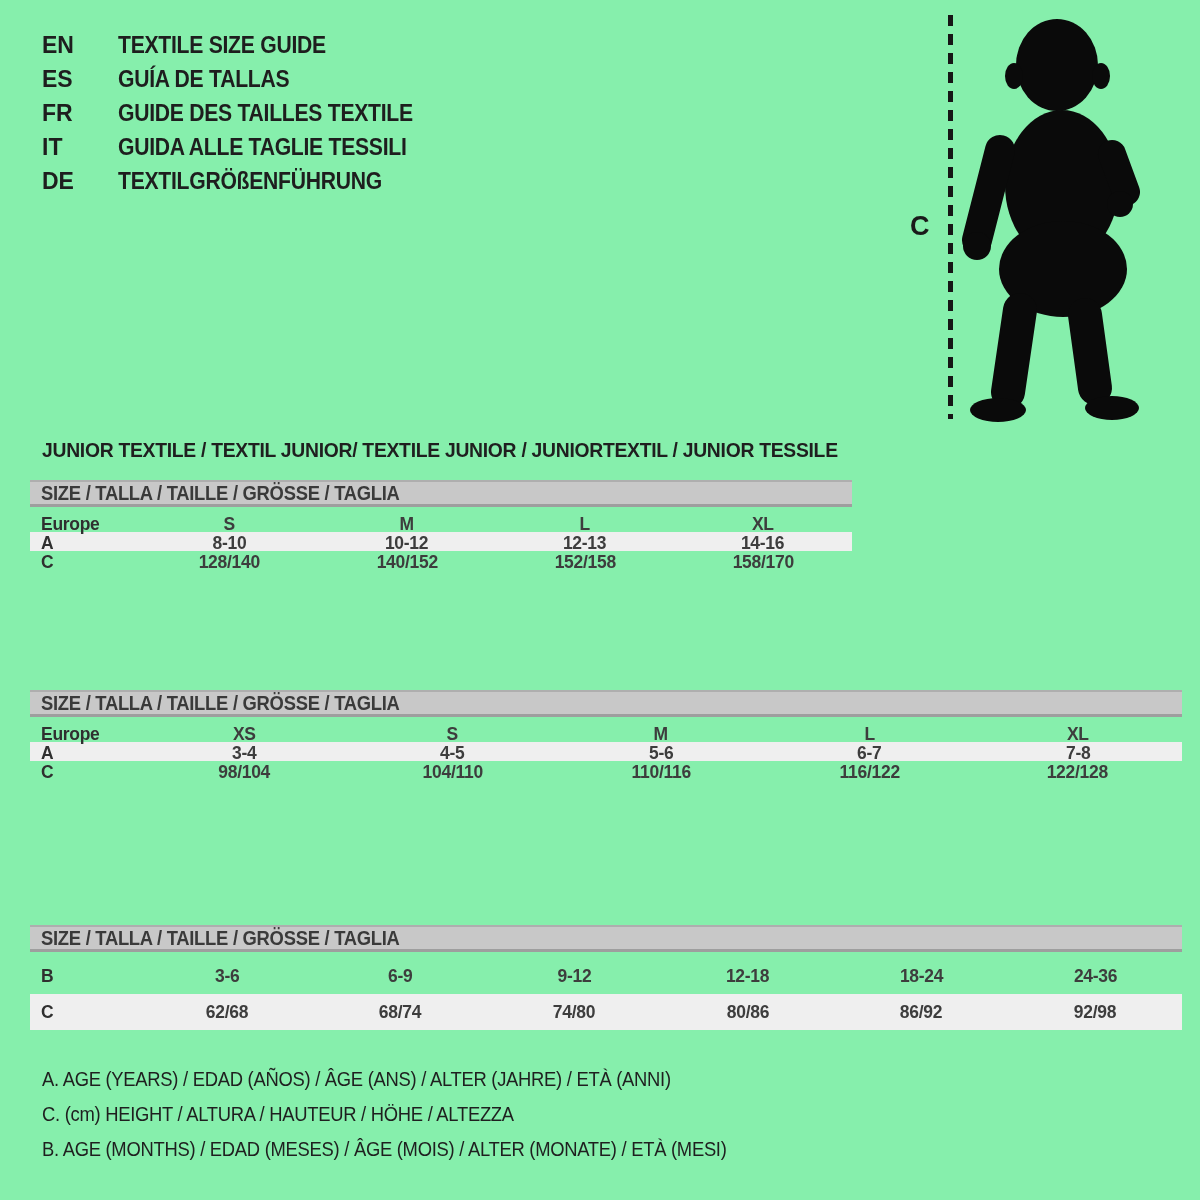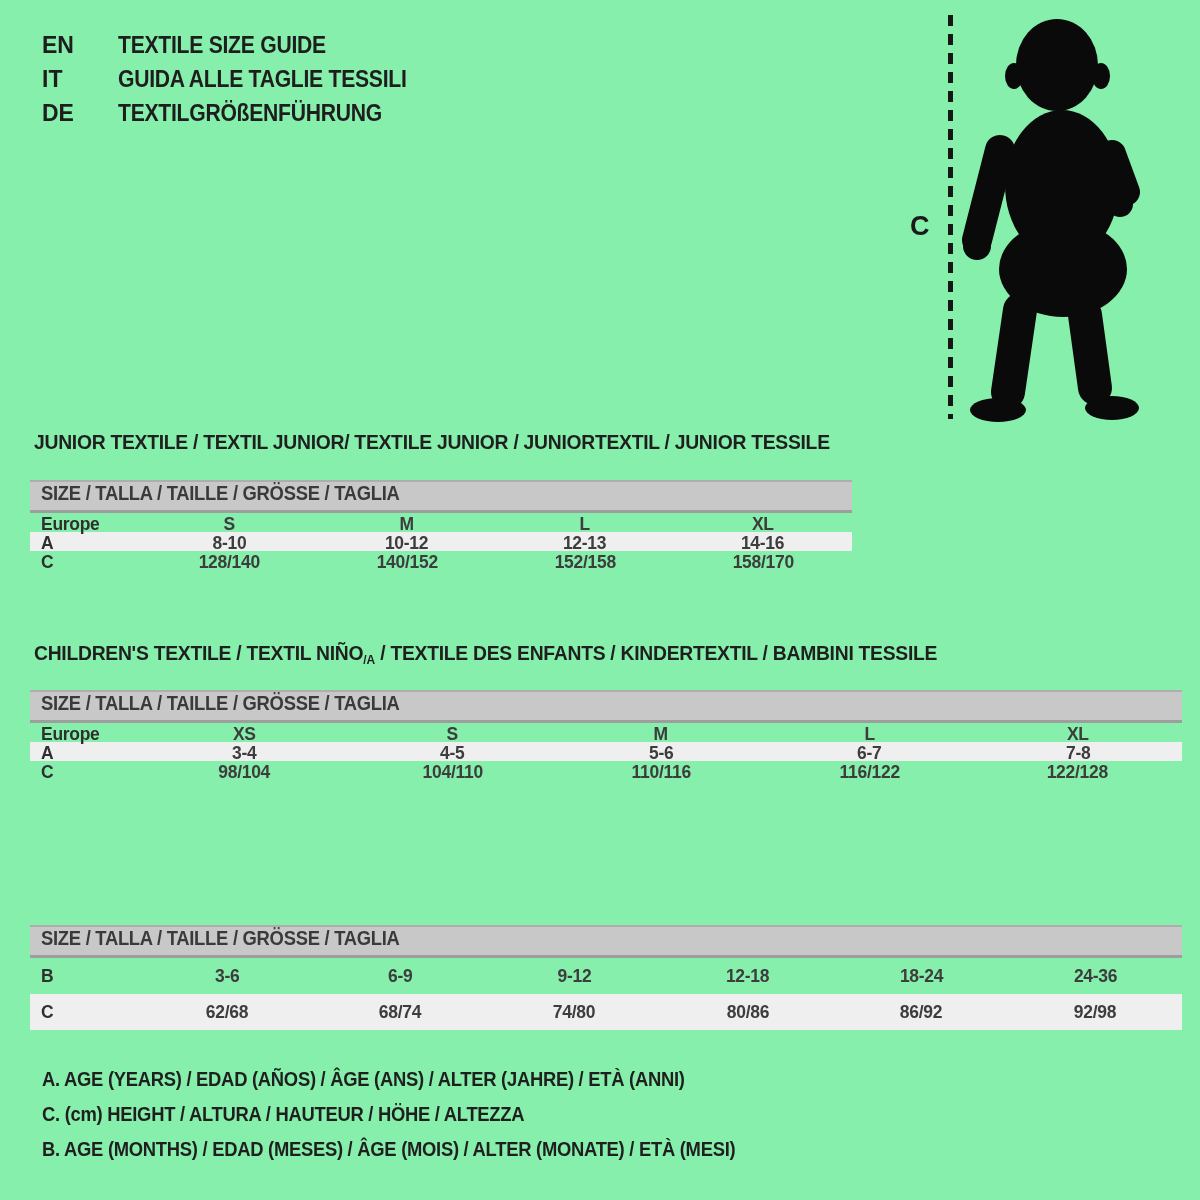--- a/index.html
+++ b/index.html
@@ -20,58 +20,66 @@
   .lang-row { display:flex; line-height:34px; font-size:23px; font-weight:bold; color:#1e1e1e; }
   .lang-code { width:76px; }
 
   
   .dash-line { left:948px; top:15px; width:5px; height:404px;
     background:repeating-linear-gradient(to bottom, #161616 0px, #161616 11px, transparent 11px, transparent 19px); }
   .c-label { left:910px; top:211px; font-size:27px; font-weight:bold; color:#1a1a1a; }
   .toddler { left:960px; top:14px; }
 
   
-  .sec-heading { left:34px; font-size:21px; line-height:24px; font-weight:bold; color:#1f1f1f; }
+  .sec-heading { left:42px; font-size:21px; line-height:24px; font-weight:bold; color:#1f1f1f;margin-top:8px; }
   .babies-heading { line-height:34px; }
 
   
-  .size-bar { left:30px; height:33px; box-sizing:border-box; background:#c8c8c8;
+  .size-bar { left:30px; height:27px; box-sizing:border-box; background:#c8c8c8;
     border-top:2px solid #aeaeae; border-bottom:3px solid #9e9e9e;
-    display:flex; padding-left:11px;
+    display:flex; align-items:center; padding-left:11px;
     font-size:20px; font-weight:bold; color:#3a3a3a; }
   .w-junior { width:822px; }
   .w-wide   { width:1152px; }
 
   
   .tbl { left:30px; }
   .trow { display:grid; height:19px; align-items:center; font-size:19px;
           font-weight:bold; color:#3d3d3d; }
   .trow.h36 { height:36px; }
   .cols4 { grid-template-columns:110px repeat(4,1fr); }
   .cols5 { grid-template-columns:110px repeat(5,1fr); }
   .cols6 { grid-template-columns:110px repeat(6,1fr); }
   .trow .lbl { padding-left:11px; text-align:left; color:#2f2f2f; }
   .trow .val { text-align:center; }
   .band { background:#efefef; }
 
   .sub-a { font-size:13px; vertical-align:-4px; letter-spacing:0; }
 
   
   .legend { left:42px; top:1062px; font-size:20px; line-height:35px;
-            font-weight:bold; color:#1f1f1f; }
+            font-weight:normal; color:#1f1f1f; }
 </style>
 </head>
 <body>
 
 <div class="canvas">
 
   <div class="abs lang-block">
     <div class="lang-row">
       <span class="lang-code">EN</span>
       <span class="cnd">TEXTILE SIZE GUIDE</span>
+    </div>
+    <div class="lang-row">
+      <span class="lang-code">ES</span>
+      <span class="cnd">GUÍA DE TALLAS</span>
+    </div>
+    <div class="lang-row">
+      <span class="lang-code">FR</span>
+      <span class="cnd">GUIDE DES TAILLES TEXTILE</span>
     </div>
     <div class="lang-row">
       <span class="lang-code">IT</span>
       <span class="cnd">GUIDA ALLE TAGLIE TESSILI</span>
     </div>
     <div class="lang-row">
       <span class="lang-code">DE</span>
       <span class="cnd">TEXTILGRÖßENFÜHRUNG</span>
     </div>
   </div>
@@ -119,23 +127,20 @@
     </div>
     <div class="trow cols4">
       <div class="lbl"><span class="cnd">C</span></div>
       <div class="val"><span class="cnd-c">128/140</span></div>
       <div class="val"><span class="cnd-c">140/152</span></div>
       <div class="val"><span class="cnd-c">152/158</span></div>
       <div class="val"><span class="cnd-c">158/170</span></div>
     </div>
   </div>
 
-  <div class="abs sec-heading" style="top:641px;">
-    <span class="cnd"><span>CHILDREN'S TEXTILE / TEXTIL NIÑO</span><span class="sub-a">/A</span><span> / TEXTILE DES ENFANTS / KINDERTEXTIL / BAMBINI TESSILE</span></span>
-  </div>
   <div class="abs size-bar w-wide" style="top:690px;">
     <span class="cnd">SIZE / TALLA / TAILLE / GRÖSSE / TAGLIA</span>
   </div>
   <div class="abs tbl" style="top:723px; width:1152px;">
     <div class="trow cols5">
       <div class="lbl"><span class="cnd">Europe</span></div>
       <div class="val"><span class="cnd-c">XS</span></div>
       <div class="val"><span class="cnd-c">S</span></div>
       <div class="val"><span class="cnd-c">M</span></div>
       <div class="val"><span class="cnd-c">L</span></div>

